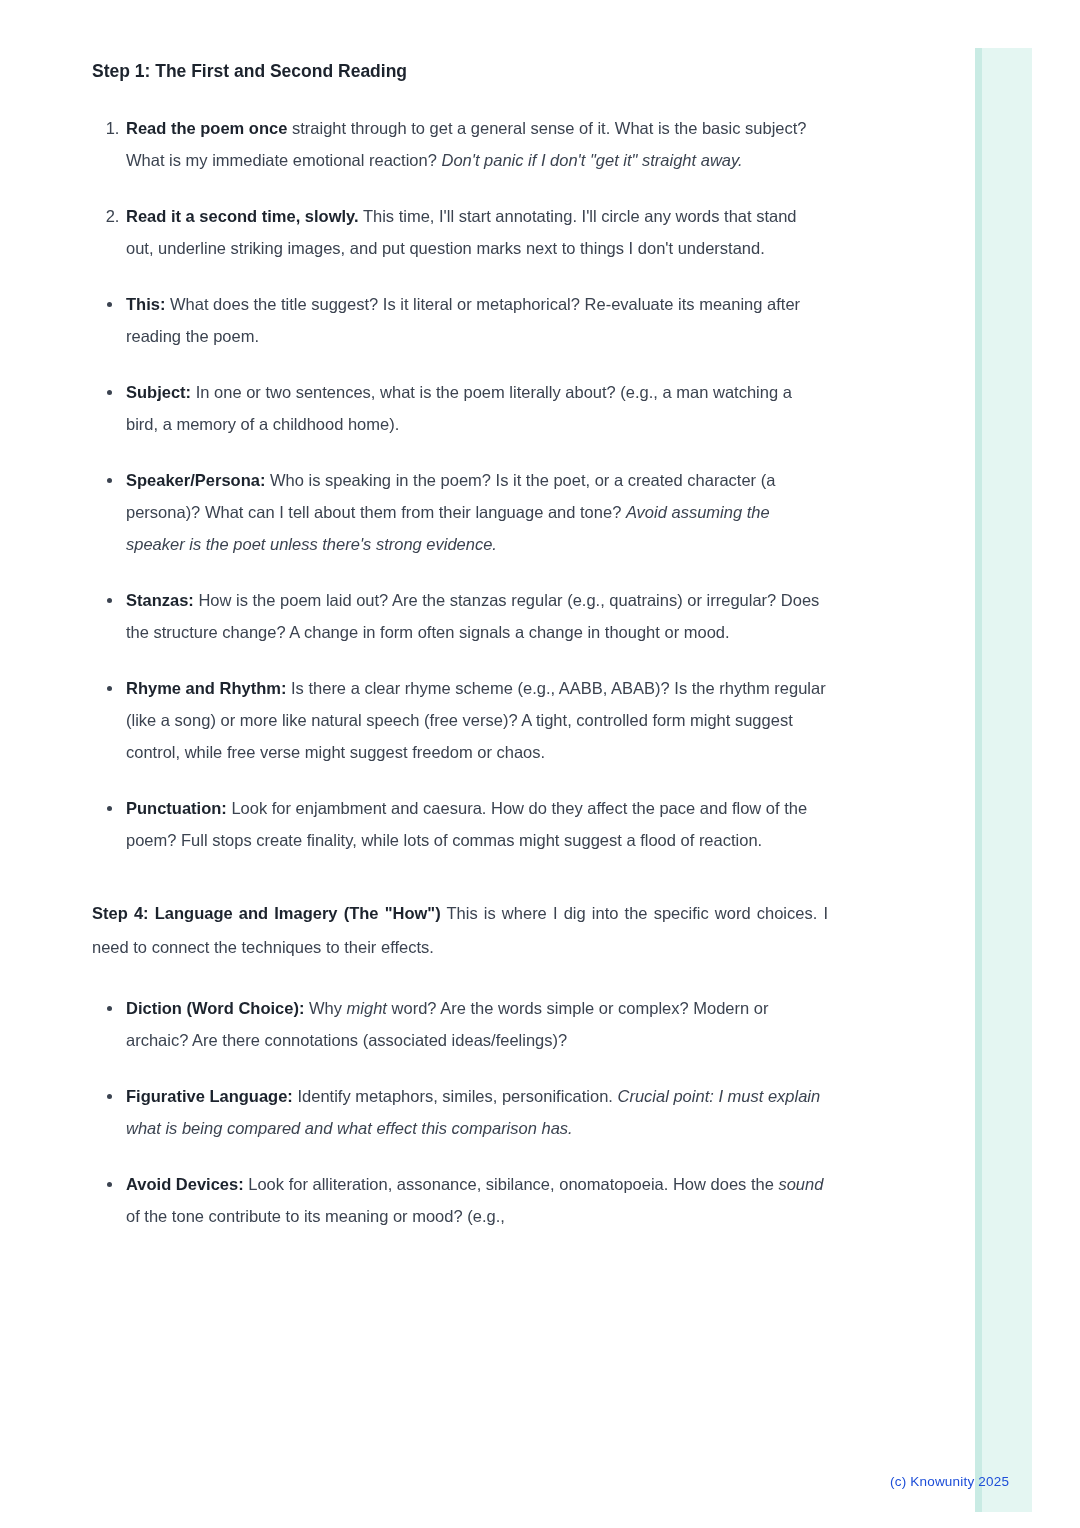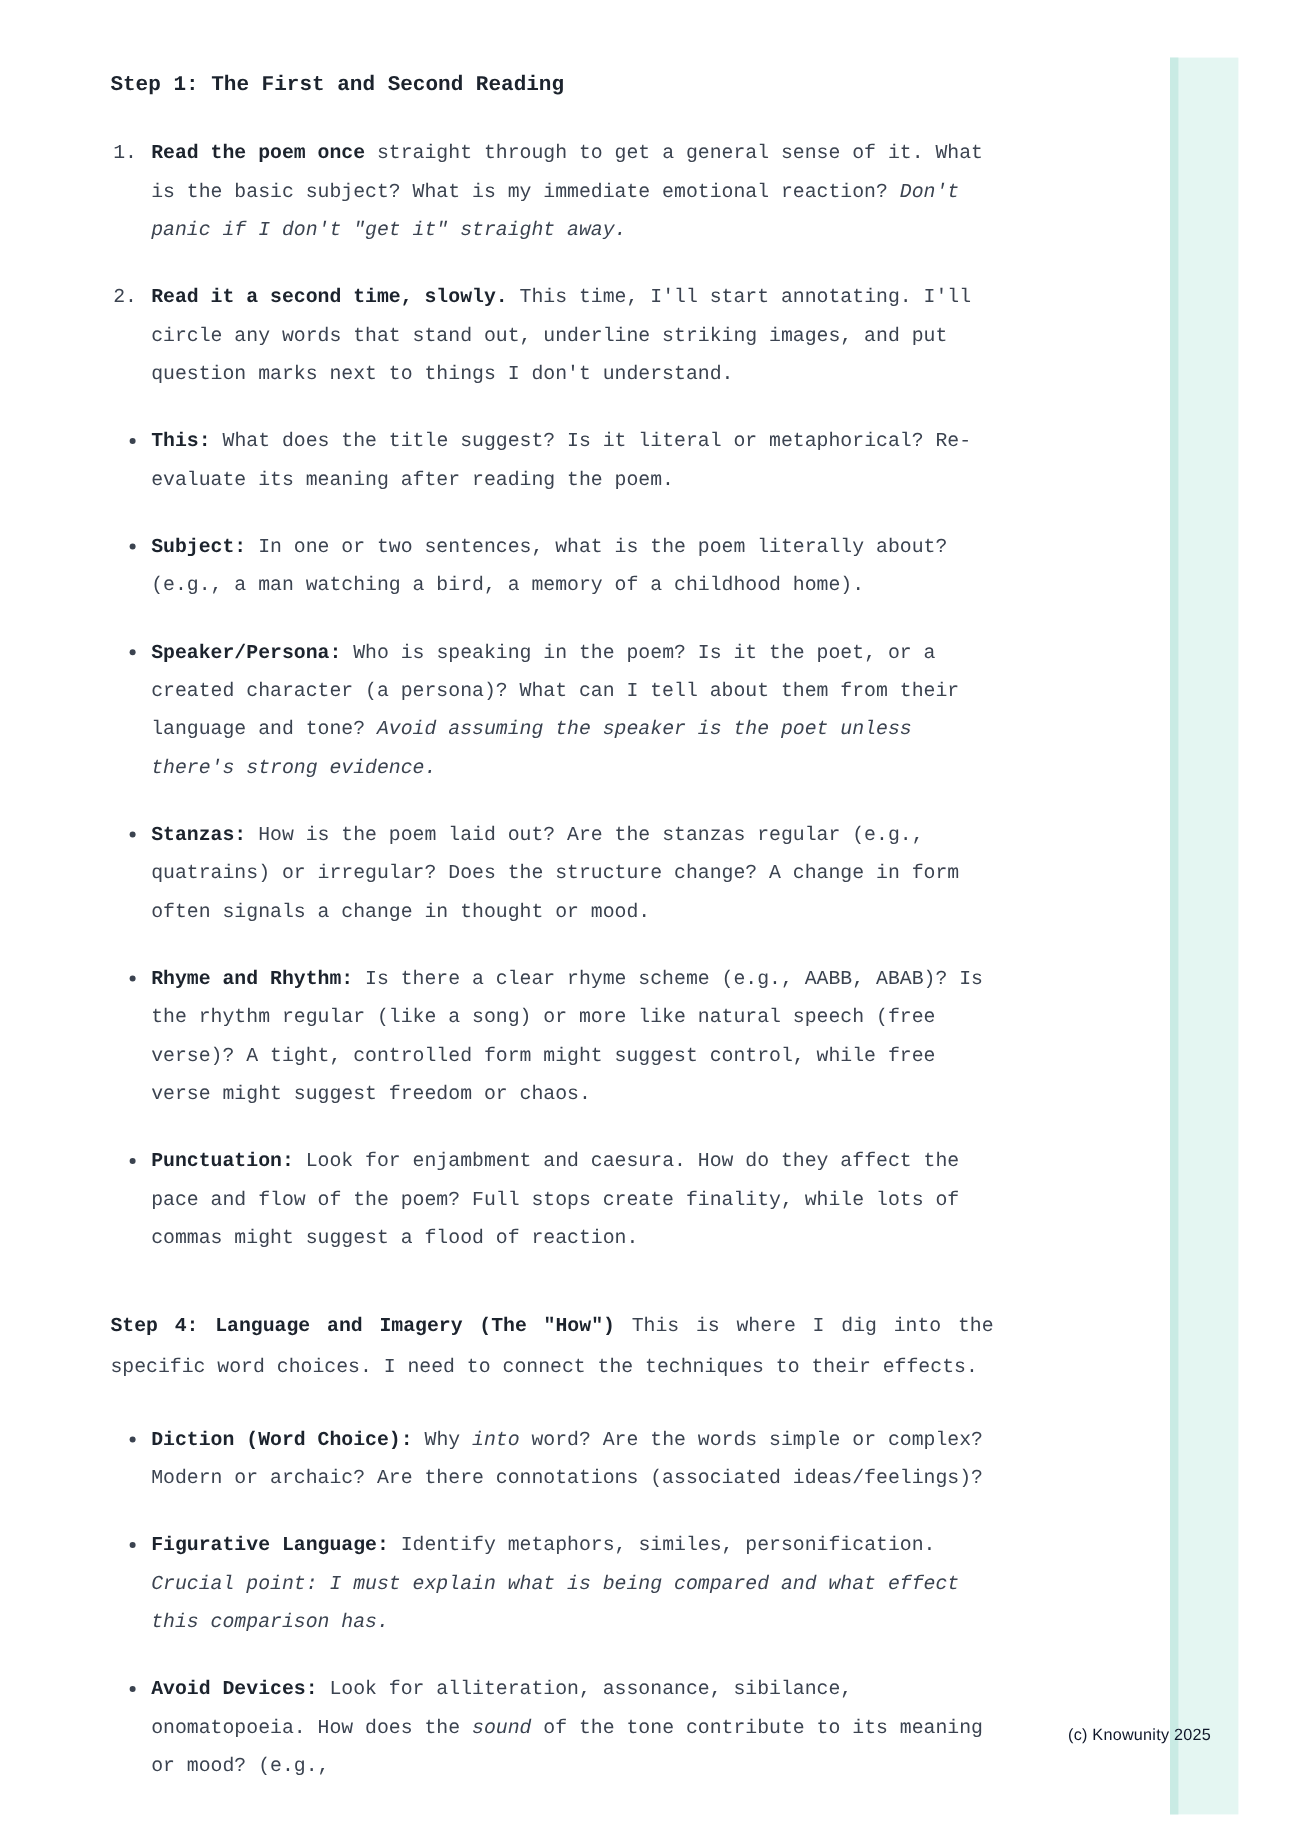--- a/index.html
+++ b/index.html
@@ -32,37 +32,36 @@
   .accent-inner {
     position: absolute;
     left: 0;
     top: 0;
     width: 7px;
     height: 100%;
     background: #c9ebe4;
   }
   .watermark {
     position: absolute;
-    top: 1438px;
+    top: 1474px;
     left: 890px;
     z-index: 2;
     font-size: 13.5px;
-    color: #0f172a;
+    color: #1d4ed8;
     letter-spacing: 0.2px;
     white-space: nowrap;
   }
   .content {
     position: absolute;
     left: 92px;
     top: 58px;
     width: 736px;
     z-index: 3;
     font-size: 16.5px;
     line-height: 32px;
-    font-family: Liberation Mono, monospace;
   }
   .doc-heading {
     font-size: 17.5px;
     line-height: 26px;
     font-weight: bold;
     color: #131a22;
     margin: 40px 0 28px 0;
   }
   .content > .doc-heading:first-child {
     margin-top: 0;
@@ -118,18 +117,18 @@
         <li><span class="b">Subject:</span><span> In one or two sentences, what is the poem literally about? (e.g., a man watching a bird, a memory of a childhood home).</span></li>
         <li><span class="b">Speaker/Persona:</span><span> Who is speaking in the poem? Is it the poet, or a created character (a persona)? What can I tell about them from their language and tone? </span><span class="i">Avoid assuming the speaker is the poet unless there's strong evidence.</span></li>
       </ul>
       <ul class="doc-list">
         <li><span class="b">Stanzas:</span><span> How is the poem laid out? Are the stanzas regular (e.g., quatrains) or irregular? Does the structure change? A change in form often signals a change in thought or mood.</span></li>
         <li><span class="b">Rhyme and Rhythm:</span><span> Is there a clear rhyme scheme (e.g., AABB, ABAB)? Is the rhythm regular (like a song) or more like natural speech (free verse)? A tight, controlled form might suggest control, while free verse might suggest freedom or chaos.</span></li>
         <li><span class="b">Punctuation:</span><span> Look for enjambment and caesura. How do they affect the pace and flow of the poem? Full stops create finality, while lots of commas might suggest a flood of reaction.</span></li>
       </ul>
       <p class="doc-paragraph justify"><span class="b">Step 4: Language and Imagery (The "How")</span><span> This is where I dig into the specific word choices. I need to connect the techniques to their effects.</span></p>
       <ul class="doc-list">
-        <li><span class="b">Diction (Word Choice):</span><span> Why </span><span class="i">into</span><span> word? Are the words simple or complex? Modern or archaic? Are there connotations (associated ideas/feelings)?</span></li>
+        <li><span class="b">Diction (Word Choice):</span><span> Why </span><span class="i">might</span><span> word? Are the words simple or complex? Modern or archaic? Are there connotations (associated ideas/feelings)?</span></li>
         <li><span class="b">Figurative Language:</span><span> Identify metaphors, similes, personification. </span><span class="i">Crucial point: I must explain what is being compared and what effect this comparison has.</span></li>
         <li><span class="b">Avoid Devices:</span><span> Look for alliteration, assonance, sibilance, onomatopoeia. How does the </span><span class="i">sound</span><span> of the tone contribute to its meaning or mood? (e.g.,</span></li>
       </ul>
     </main>
 </div>
 
 </body></html>

